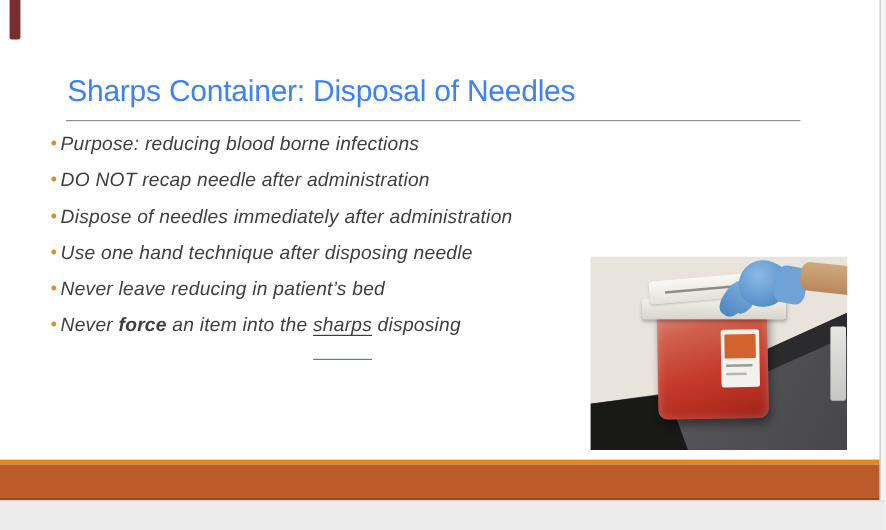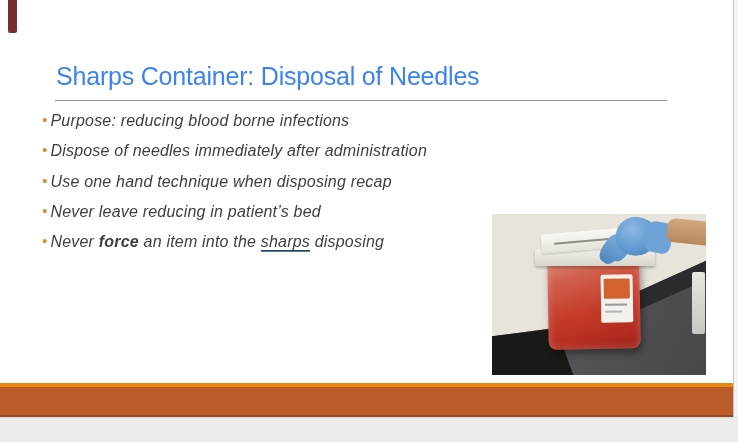--- a/index.html
+++ b/index.html
@@ -45,21 +45,21 @@
     font-size:16px;line-height:30.3px;color:#3F3F3F;
     letter-spacing:0.2px;white-space:nowrap;
   }
   .dot{
     color:#DF8C2C;font-size:15px;display:inline-block;
     transform:translateY(-1px);margin-right:3px;
   }
   .seg.b{font-weight:bold;}
   .seg.u{
     text-decoration:underline;text-decoration-color:#3F3F3F;text-underline-offset:3px;
-    border-bottom:1.5px solid #4A7CC7;padding-bottom:1px;
+    border-bottom:1.5px solid #4A7CC7;padding-bottom:19px;
   }
   
   .band-gold{position:absolute;left:0;top:383px;width:733px;height:4px;background:#E8890F;}
   .band-main{position:absolute;left:0;top:387px;width:733px;height:28px;background:#BC5B2A;}
   .band-bottom{position:absolute;left:0;top:415px;width:733px;height:2px;background:#9A4A20;}
   
   .photo{
     position:absolute;left:492px;top:214px;width:214px;height:161px;
     background:#E8E4DC;overflow:hidden;
   }
@@ -138,22 +138,23 @@
 
 <div class="slide">
 
   <div class="accent-mark"></div>
 
   <h1 class="title">Sharps Container: Disposal of Needles</h1>
   <div class="title-rule"></div>
 
   <ul class="bullets">
     <li><span class="dot">•</span><span class="seg">Purpose: reducing blood borne infections</span></li>
+    <li><span class="dot">•</span><span class="seg">DO NOT recap needle after administration</span></li>
     <li><span class="dot">•</span><span class="seg">Dispose of needles immediately after administration</span></li>
-    <li><span class="dot">•</span><span class="seg">Use one hand technique when disposing recap</span></li>
+    <li><span class="dot">•</span><span class="seg">Use one hand technique after disposing needle</span></li>
     <li><span class="dot">•</span><span class="seg">Never leave reducing in patient’s bed</span></li>
     <li><span class="dot">•</span><span class="seg">Never </span><span class="seg b">force</span><span class="seg"> an item into the </span><span class="seg u">sharps</span><span class="seg"> disposing</span></li>
   </ul>
 
   <div class="photo">
     <div class="ph-counter"></div>
     <div class="ph-splash"></div>
     <div class="ph-base"></div>
     <div class="ph-box"></div>
     <div class="ph-body">

